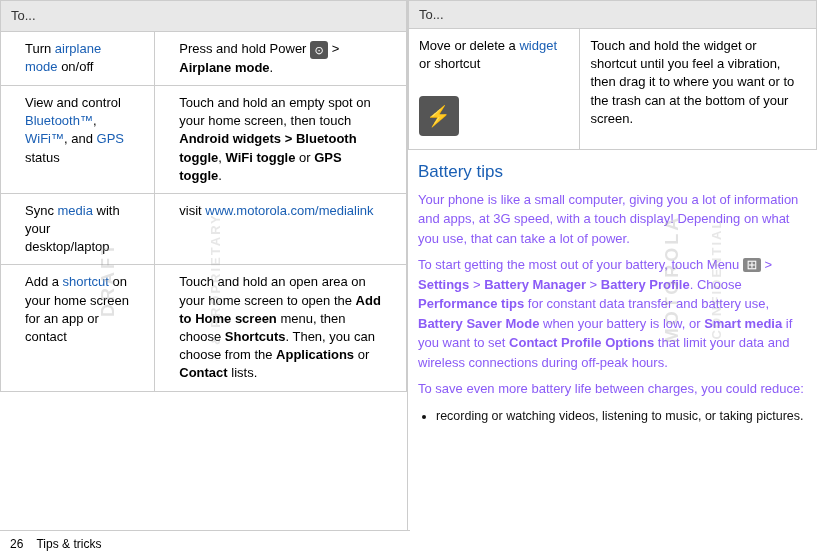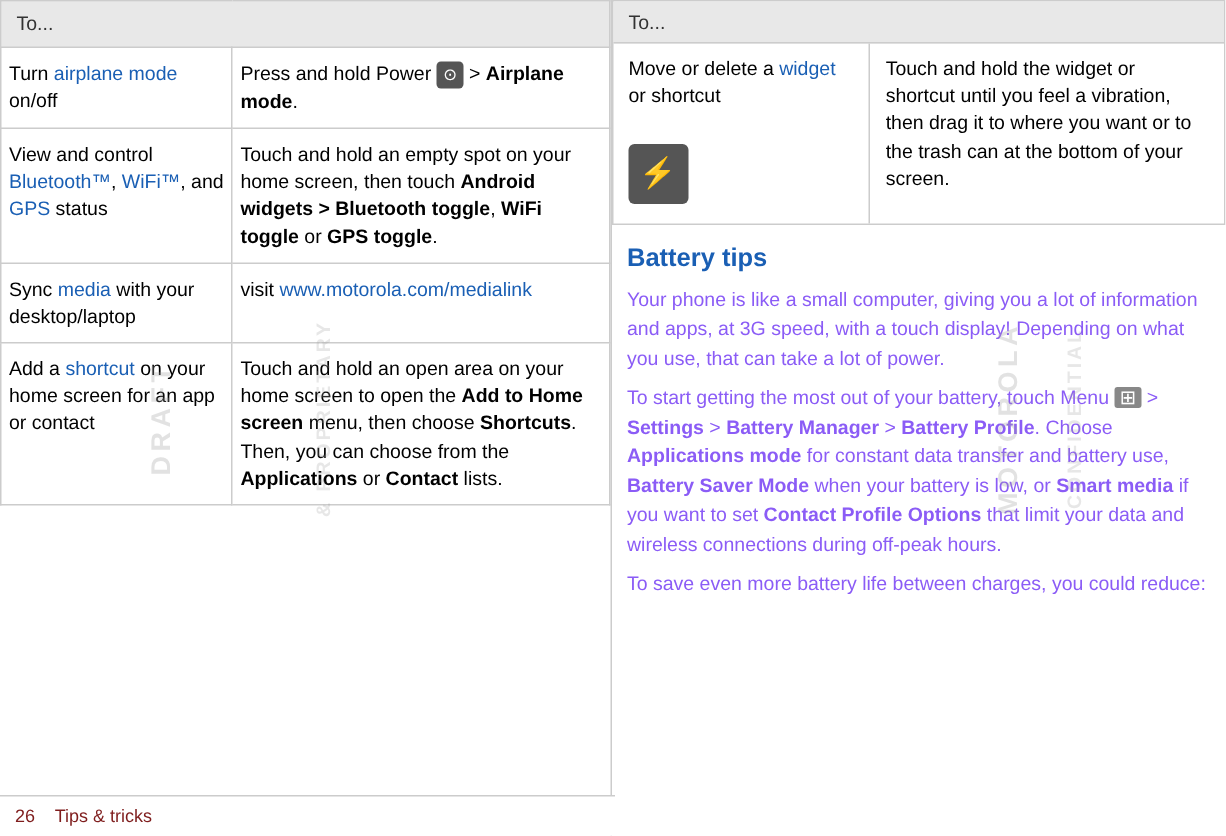--- a/index.html
+++ b/index.html
@@ -29,21 +29,21 @@
     }
 
     
     .content-table {
       width: 100%;
       border-collapse: collapse;
     }
 
     .content-table td {
       border: 1px solid #ccc;
-      padding: 8px 5px;
+      padding: 8px 24px;
       vertical-align: top;
       line-height: 1.4;
     }
 
     .content-table .header-row td {
       background: #e8e8e8;
       font-weight: normal;
       font-size: 13px;
       color: #333;
       padding: 6px 10px;
@@ -81,21 +81,21 @@
       border-bottom: 1px solid #ccc;
     }
 
     .battery-section {
       padding: 12px 10px 8px 10px;
     }
 
     .battery-title {
       color: #1a5fb4;
       font-size: 17px;
-      font-weight: bold;
+      font-weight: normal;
       margin-bottom: 8px;
     }
 
     .battery-text {
       font-size: 13px;
       line-height: 1.5;
       color: #8b5cf6;
       margin-bottom: 8px;
     }
 
@@ -117,21 +117,21 @@
     }
 
     
     .footer {
       position: absolute;
       bottom: 0;
       left: 0;
       width: 410px;
       padding: 6px 10px;
       font-size: 12px;
-      color: #7f1d1d;
+      color: #000000;
       border-top: 1px solid #ccc;
       background: #fff;
     }
 
     
     .widget-icon {
       display: inline-block;
       width: 40px;
       height: 40px;
       background: #555;
@@ -318,31 +318,34 @@
 
       <div class="battery-text">
         <p>Your phone is like a small computer, giving you a lot of information and apps, at 3G speed, with a touch display! Depending on what you use, that can take a lot of power.</p>
 
         <p>
           To start getting the most out of your battery, touch Menu
           <span class="menu-icon"></span>
           &gt; <span class="bold">Settings</span> &gt;
           <span class="bold">Battery Manager</span> &gt;
           <span class="bold">Battery Profile</span>.
-          Choose <span class="bold">Applications mode</span>
+          Choose <span class="bold">Performance tips</span>
           for constant data transfer and battery use,
           <span class="bold">Battery Saver Mode</span>
           when your battery is low, or <span class="bold">Smart media</span>
           if you want to set <span class="bold">Contact Profile Options</span>
           that limit your data and wireless connections during off-peak hours.
         </p>
 
         <p>To save even more battery life between charges, you could reduce:</p>
       </div>
 
+      <ul class="bullet-list">
+        <li>recording or watching videos, listening to music, or taking pictures.</li>
+      </ul>
     </div>
   </div>
 </div>
 
 <div class="draft-overlay">
   <span class="draft-text-left">DRAFT</span>
   <span class="prop-text">&amp; PROPRIETARY</span>
   <span class="draft-text-right">MOTOROLA</span>
   <span class="manual-text">CONFIDENTIAL</span>
 </div>

